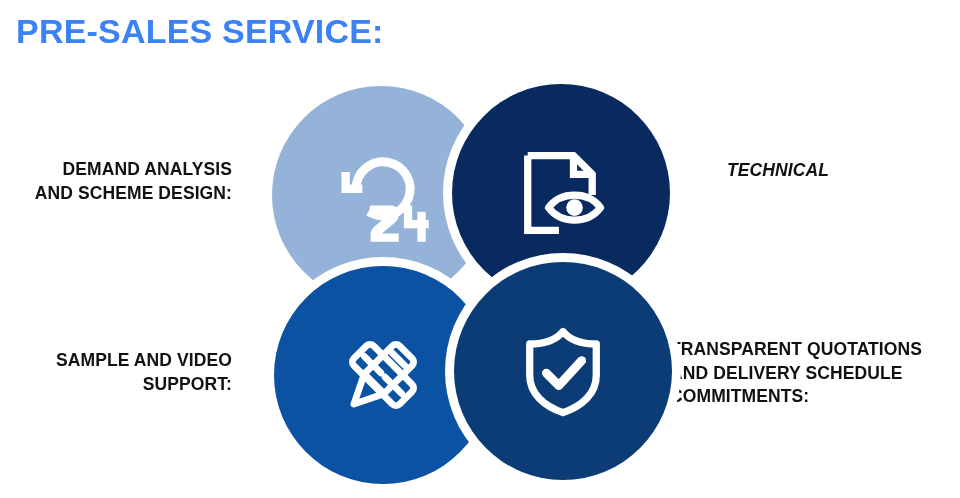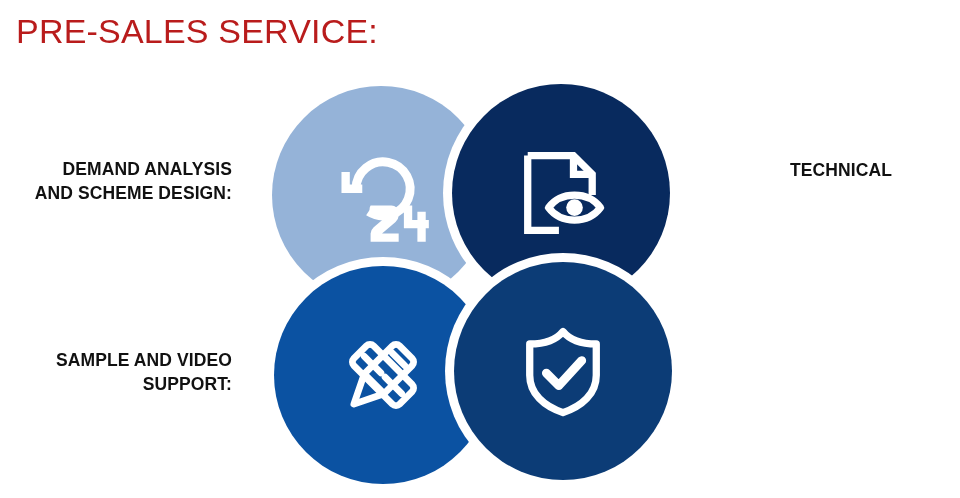--- a/index.html
+++ b/index.html
@@ -17,23 +17,23 @@
     background: #ffffff;
     overflow: hidden;
   }
 
   
   .page-title {
     position: absolute;
     left: 16px;
     top: 12px;
     font-size: 34px;
-    font-weight: normal;
+    font-weight: bold;
     letter-spacing: 0.2px;
-    color: #b91c1c;
+    color: #3b82f6;
     white-space: nowrap;
   }
 
   
   .cluster {
     position: absolute;
     left: 268px;
     top: 80px;
     width: 400px;
     height: 388px;
@@ -106,21 +106,22 @@
   .label-demand {
     right: 728px;
     top: 158px;
     width: 240px;
     text-align: right;
   }
   .label-technical {
     left: 727px;
     top: 159px;
     width: 228px;
-    text-align: center;
+    text-align: left;
+    font-style: italic;
   }
   .label-sample {
     right: 728px;
     top: 349px;
     width: 240px;
     text-align: right;
   }
   .label-quotation {
     left: 670px;
     top: 338px;
@@ -199,14 +200,19 @@
 
   <div class="label label-technical">
     <div>TECHNICAL</div>
   </div>
 
   <div class="label label-sample">
     <div>SAMPLE AND VIDEO</div>
     <div>SUPPORT:</div>
   </div>
 
+  <div class="label label-quotation">
+    <div>TRANSPARENT QUOTATIONS</div>
+    <div>AND DELIVERY SCHEDULE</div>
+    <div>COMMITMENTS:</div>
+  </div>
 
 </div>
 
 </body></html>

